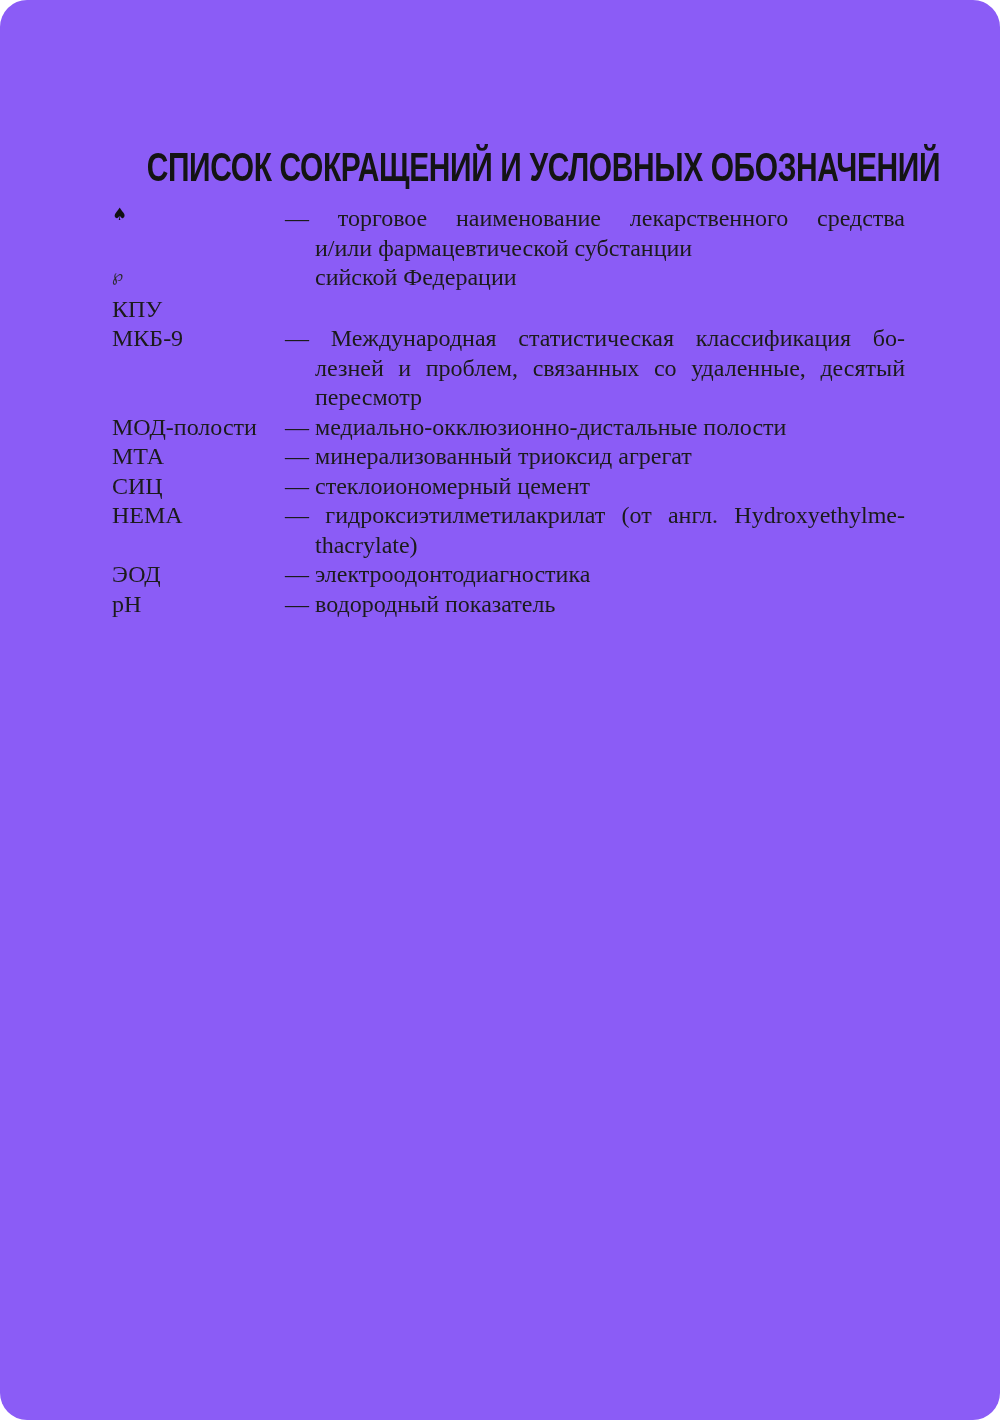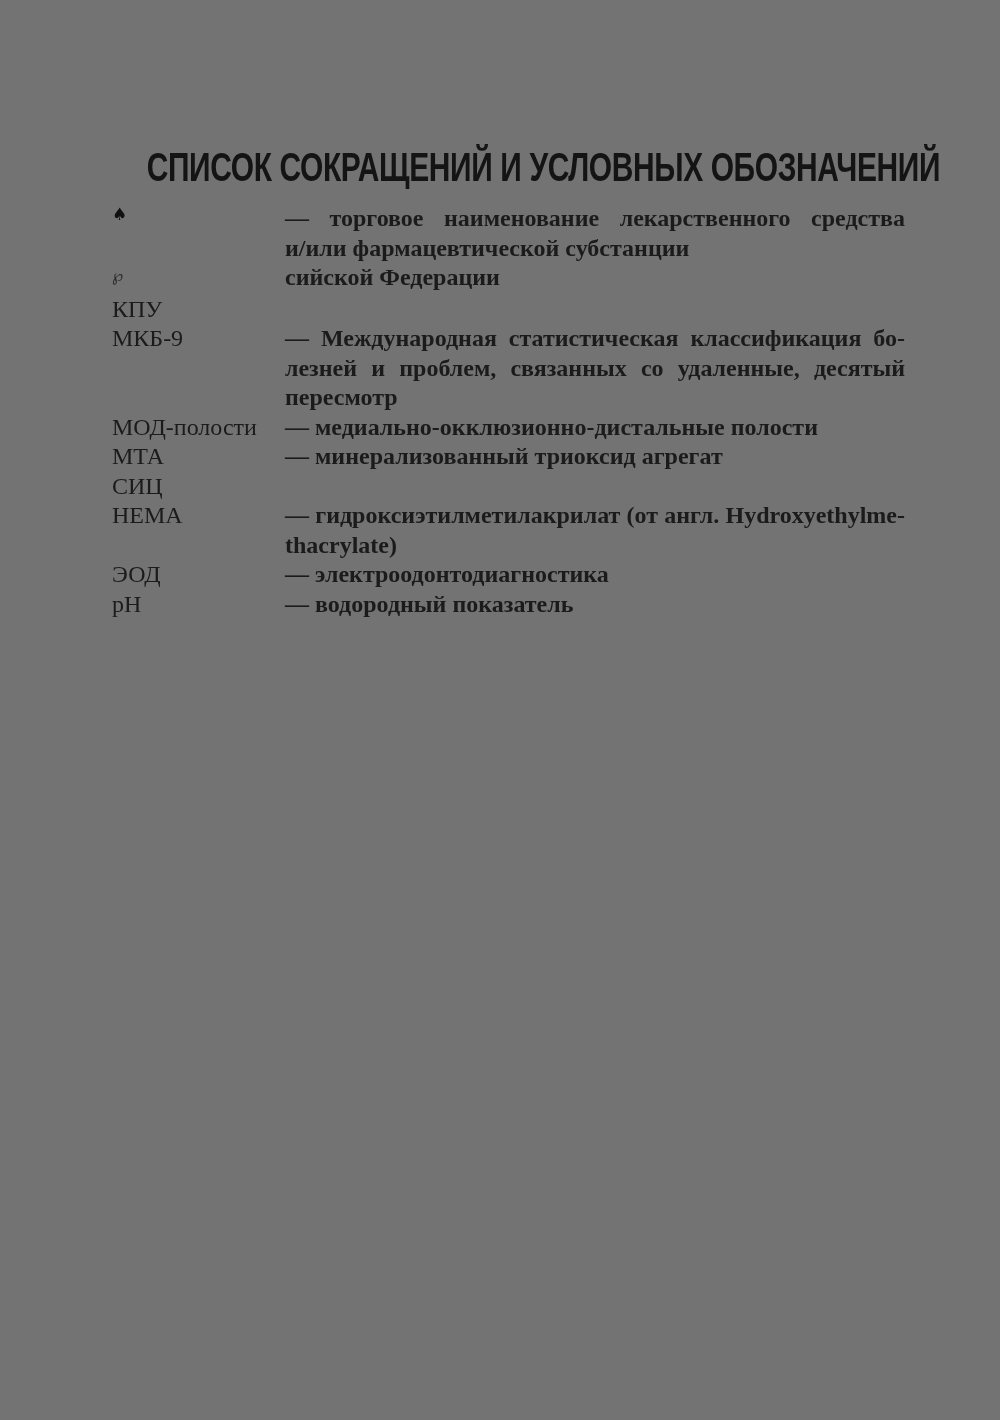--- a/index.html
+++ b/index.html
@@ -1,23 +1,24 @@
 <!DOCTYPE html>
 <html><head>
 <meta charset="utf-8">
 <style>
   html, body { margin: 0; padding: 0; background: #ffffff; }
   .page {
     position: relative;
     width: 1000px;
     height: 1420px;
-    background: #737373;
+    background: #8b5cf6;
     font-family: "Liberation Serif", serif;
     color: #1b1b1b;
     overflow: hidden;
+    border-radius: 27px;
   }
   .title-wrap {
     position: absolute;
     top: 147px;
     left: 0;
     width: 100%;
     text-align: center;
   }
   .title-inner {
     display: inline-block;
@@ -41,28 +42,27 @@
   }
   .entry { display: flex; }
   .abbr {
     width: 173px;
     flex: 0 0 173px;
     white-space: nowrap;
   }
   .def {
     width: 620px;
     flex: 0 0 620px;
-    font-weight: bold;
   }
   .line { line-height: 29.5px; }
   .line.j {
     text-align: justify;
     text-align-last: justify;
   }
-  .line.cont { }
+  .line.cont { margin-left: 30px; }
   .symbol-spade {
     font-family: "DejaVu Sans", sans-serif;
     font-size: 17px;
     position: relative;
     top: -6px;
     color: #111;
   }
   .symbol-script-p {
     font-family: "DejaVu Sans", sans-serif;
     font-style: italic;
@@ -118,20 +118,23 @@
 
   <div class="entry">
     <div class="abbr"><span>МТА</span></div>
     <div class="def">
           <div class="line">— минерализованный триоксид агрегат</div>
         </div>
   </div>
 
   <div class="entry">
     <div class="abbr"><span>СИЦ</span></div>
+    <div class="def">
+          <div class="line">— стеклоиономерный цемент</div>
+        </div>
   </div>
 
   <div class="entry">
     <div class="abbr"><span>HEMA</span></div>
     <div class="def">
           <div class="line j">— гидроксиэтилметилакрилат (от англ. Hydroxyethylme-</div>
           <div class="line cont">thacrylate)</div>
         </div>
   </div>
 

